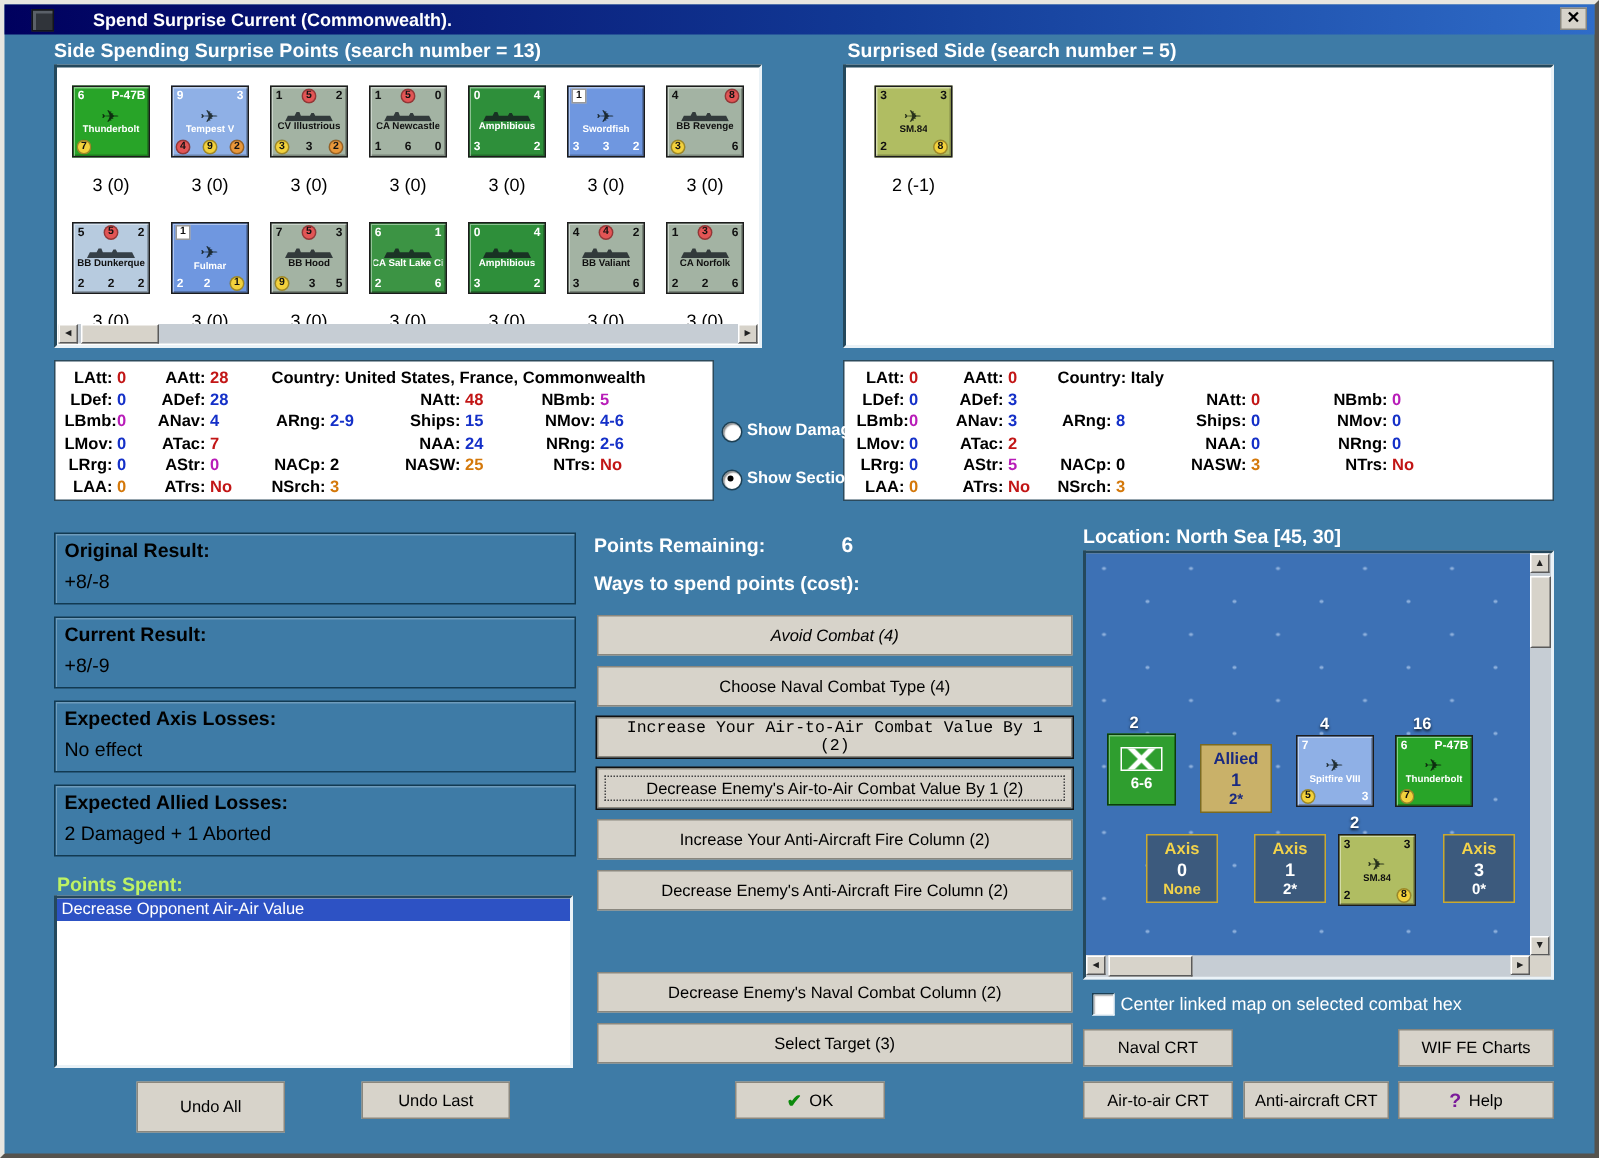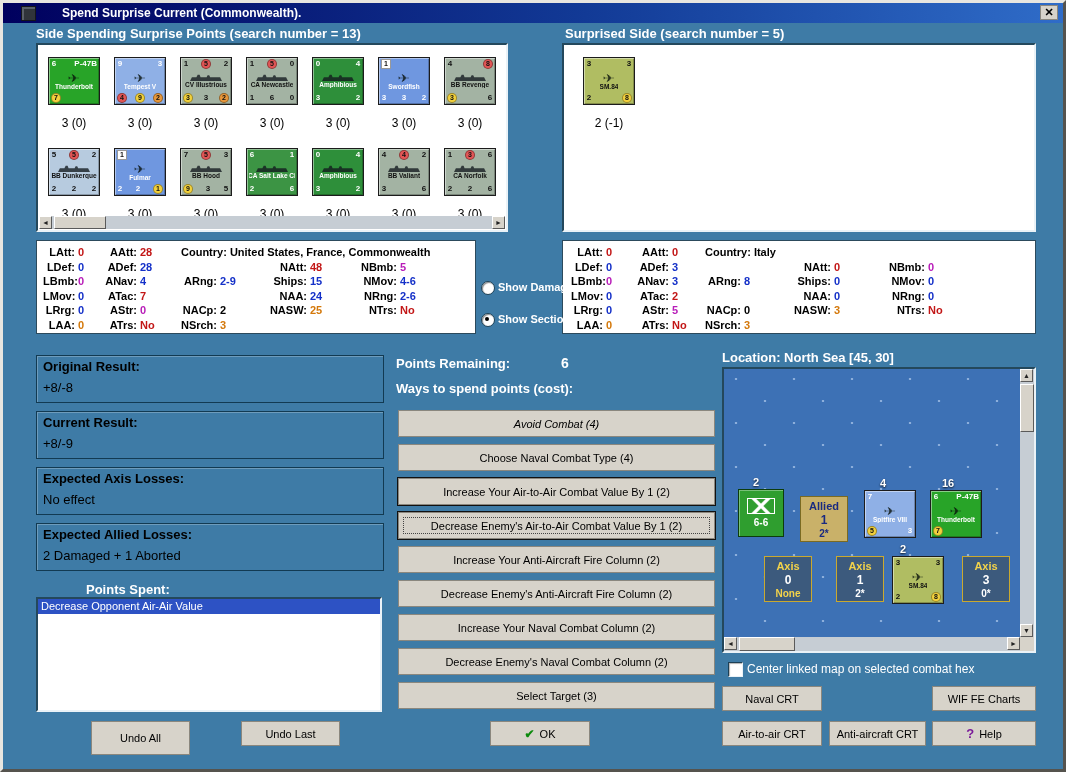--- a/index.html
+++ b/index.html
@@ -53,21 +53,21 @@
   .radio.on::after{content:"";position:absolute;left:3px;top:3px;width:4px;height:4px;border-radius:50%;background:#000;}
   .radio-label{position:absolute;color:#fff;font-size:11px;font-weight:bold;white-space:nowrap;}
   .checkbox{position:absolute;width:13px;height:13px;background:#fff;border:1px solid;
             border-color:#1d4055 #eaf2f7 #eaf2f7 #1d4055;box-shadow:inset 1px 1px 1px rgba(0,0,0,.3);}
   .cb-label{position:absolute;color:#fff;font-size:12px;white-space:nowrap;}
   
   .result-box{position:absolute;left:36px;width:346px;height:46px;border:1px solid #123a52;
               box-shadow:inset 1px 1px 0 rgba(255,255,255,.25);}
   .rb-label{position:absolute;left:6px;top:3px;font-size:13px;font-weight:bold;color:#000;}
   .rb-value{position:absolute;left:6px;top:24px;font-size:13px;color:#000;}
-  .section-label{position:absolute;font-size:13px;font-weight:bold;color:#ffffff;margin-left:48px;}
+  .section-label{position:absolute;font-size:13px;font-weight:bold;color:#bef264;}
   
   .listbox{position:absolute;overflow:hidden;}
   .list-item{height:15px;line-height:15px;padding:0 3px;font-size:11px;color:#000;white-space:nowrap;}
   .list-item.selected{background:#2d52c4;color:#fff;}
   
   .spend-btn{position:absolute;left:0;width:317px;height:27px;}
   .spend-btn.outlined{outline:1px solid #111;}
   .spend-btn.focused::after{content:"";position:absolute;inset:4px;border:1px dotted #444;}
   
   .scrollbar{display:flex;background:#c6cdd4;box-sizing:border-box;}
@@ -490,25 +490,24 @@
 
 <button class="btn abs" style="left:91px;top:721px;width:99px;height:34px">Undo All</button>
 <button class="btn abs" style="left:241px;top:721px;width:99px;height:25px">Undo Last</button>
 
 <div class="hdr" style="left:396px;top:356px">Points Remaining:</div>
 <div class="hdr" style="left:561px;top:355px;font-size:14px">6</div>
 <div class="hdr" style="left:396px;top:381px">Ways to spend points (cost):</div>
 <div class="abs" id="spend-buttons" style="left:398px;top:410px;width:317px;height:300px">
     <button class="btn spend-btn" style="top: 0px; font-style: italic;">Avoid Combat (4)</button>
     <button class="btn spend-btn" style="top: 34px;">Choose Naval Combat Type (4)</button>
-    <button class="btn spend-btn outlined" style="top: 68px;">Increase Your Air-to-Air Combat Value By 1 (2)</button>
+    <button class="btn spend-btn outlined" style="top: 68px; font-family: Liberation Mono, monospace;">Increase Your Air-to-Air Combat Value By 1 (2)</button>
     <button class="btn spend-btn outlined focused" style="top: 102px;">Decrease Enemy's Air-to-Air Combat Value By 1 (2)</button>
     <button class="btn spend-btn" style="top: 136px;">Increase Your Anti-Aircraft Fire Column (2)</button>
     <button class="btn spend-btn" style="top: 170px;">Decrease Enemy's Anti-Aircraft Fire Column (2)</button>
-    <button class="btn spend-btn" style="top: 204px;">Increase Your Naval Combat Column (2)</button>
     <button class="btn spend-btn" style="top: 238px;">Decrease Enemy's Naval Combat Column (2)</button>
     <button class="btn spend-btn" style="top: 272px;">Select Target (3)</button>
   </div>
 
 <button class="btn abs" style="left:490px;top:721px;width:100px;height:25px">
   <span class="okcheck">✔</span>
   <span>OK</span>
 </button>
 
 <div class="hdr" style="left:722px;top:350px">Location: North Sea [45, 30]</div>

